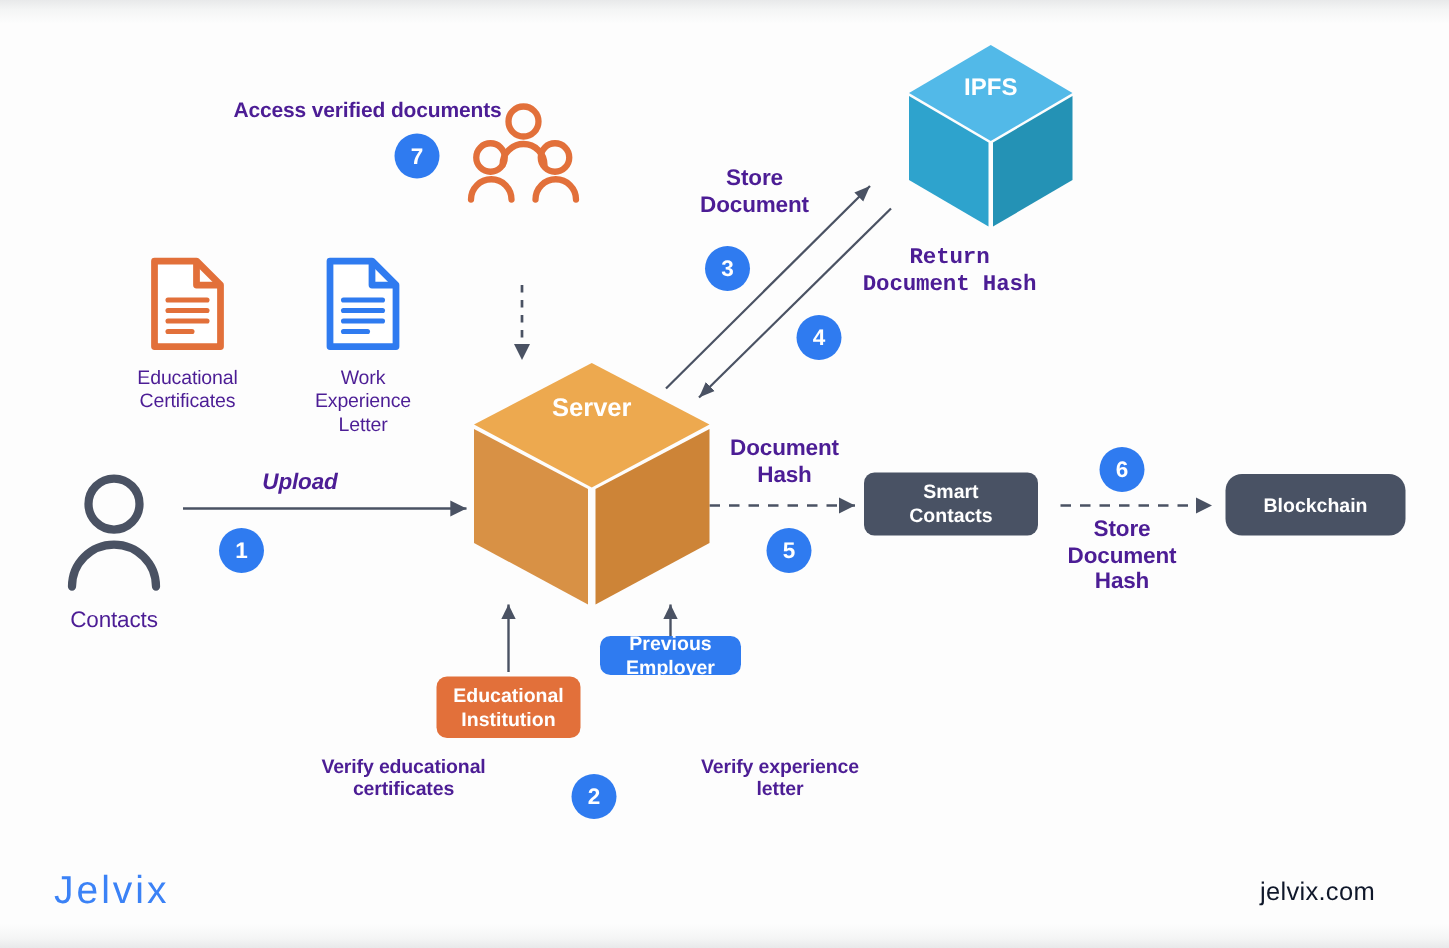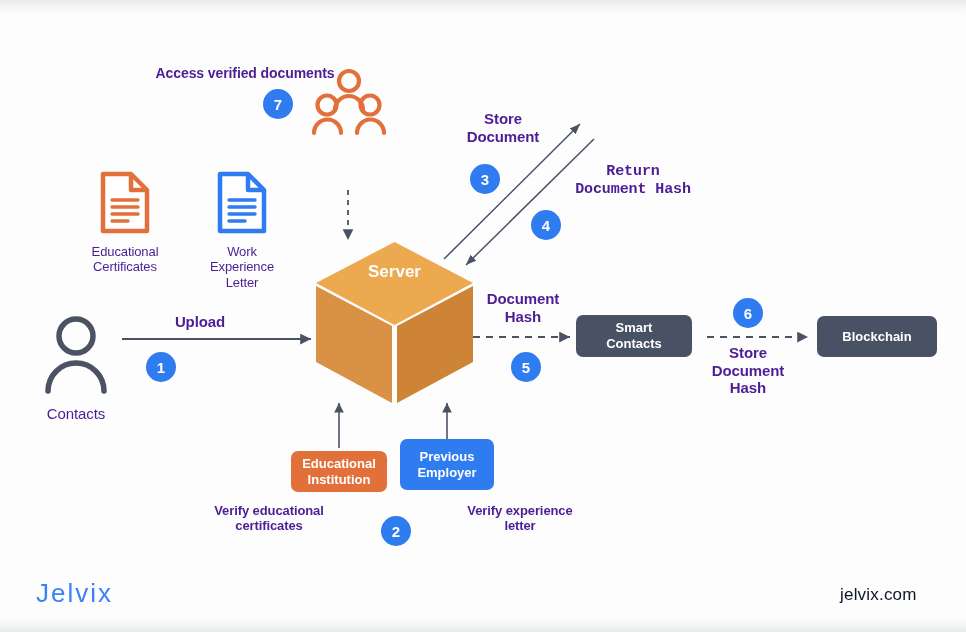--- a/index.html
+++ b/index.html
@@ -185,20 +185,31 @@
     <line x1="12" y1="29" x2="38" y2="29" stroke="#2f7bf0" stroke-width="3.4" stroke-linecap="round"></line>
     <line x1="12" y1="36" x2="38" y2="36" stroke="#2f7bf0" stroke-width="3.4" stroke-linecap="round"></line>
     <line x1="12" y1="43" x2="38" y2="43" stroke="#2f7bf0" stroke-width="3.4" stroke-linecap="round"></line>
     <line x1="12" y1="50" x2="28" y2="50" stroke="#2f7bf0" stroke-width="3.4" stroke-linecap="round"></line>
   </svg>
 
   <div class="label lbl-13 thin" style="left:188px; top:244px; width:108px; font-weight:400;">Work
 Experience
 Letter</div>
 
+  <div class="cube" style="left:603px; top:28px; width:115px; height:125px;">
+    <svg width="115" height="125" viewBox="0 0 115 125">
+
+      <polygon points="57.5,2 112,34 57.5,66 3,34" fill="#52b9e8"></polygon>
+
+      <polygon points="3,36 56,67 56,123 3,92" fill="#2ea3cd"></polygon>
+
+      <polygon points="59,67 112,36 112,92 59,123" fill="#2492b5"></polygon>
+    </svg>
+    <div class="cube-text" style="top:22px; font-size:16px;">IPFS</div>
+  </div>
 
   <div class="label lbl-15" style="left:448px; top:110px; width:110px;">Store
 Document</div>
 
   <div class="badge" style="left:470px; top:164px;">3</div>
 
   <div class="label lbl-15" style="left:553px; top:163px; width:160px;font-family:Liberation Mono, monospace;">Return
 Document Hash</div>
 
   <div class="badge" style="left:531px; top:210px;">4</div>
@@ -215,47 +226,47 @@
     <div class="cube-text" style="top:22px; font-size:17px;">Server</div>
   </div>
 
   <svg class="node" style="left:43px; top:315px;" width="66" height="78" viewBox="0 0 66 78">
     <circle cx="33" cy="21" r="17" fill="none" stroke="#4a5263" stroke-width="5.5"></circle>
     <path d="M5,76 a28,28 0 0,1 56,0" fill="none" stroke="#4a5263" stroke-width="5.5" stroke-linecap="round"></path>
   </svg>
 
   <div class="label lbl-15" style="left:21px; top:405px; width:110px; font-weight:400;">Contacts</div>
 
-  <div class="label lbl-15" style="left:153px; top:313px; width:94px;">Upload</div>
+  <div class="label lbl-15" style="left:153px; top:313px; width:94px;font-style:italic;">Upload</div>
 
   <div class="badge" style="left:146px; top:352px;">1</div>
 
   <div class="label lbl-15" style="left:468px; top:290px; width:110px;">Document
 Hash</div>
 
   <div class="badge" style="left:511px; top:352px;">5</div>
 
   <div class="pill pill-dark" style="left:576px; top:315px; width:116px; height:42px;">Smart
 Contacts</div>
 
   <div class="badge" style="left:733px; top:298px;">6</div>
 
   <div class="label lbl-15" style="left:693px; top:344px; width:110px;">Store
 Document
 Hash</div>
 
-  <div class="pill pill-dark" style="left:817px; top:316px; width:120px; height:41px;">Blockchain</div>
+  <div class="pill pill-dark" style="left:817px; top:316px; width:120px; height:41px;border-radius:11px;">Blockchain</div>
 
   <div class="pill pill-orange" style="left:291px; top:451px; width:96px; height:41px;">Educational
 Institution</div>
 
   <div class="label lbl-13" style="left:198px; top:503px; width:142px;">Verify educational
 certificates</div>
 
-  <div class="pill pill-blue" style="left:400px; top:439px; width:94px; height:51px;">Previous
+  <div class="pill pill-blue" style="left:400px; top:424px; width:94px; height:26px;">Previous
 Employer</div>
 
   <div class="label lbl-13" style="left:452px; top:503px; width:136px;">Verify experience
 letter</div>
 
   <div class="badge" style="left:381px; top:516px;">2</div>
 
   <div class="logo" style="left:36px; top:578px;">Jelvix</div>
 
   <div class="site" style="left:840px; top:585px;">jelvix.com</div>

